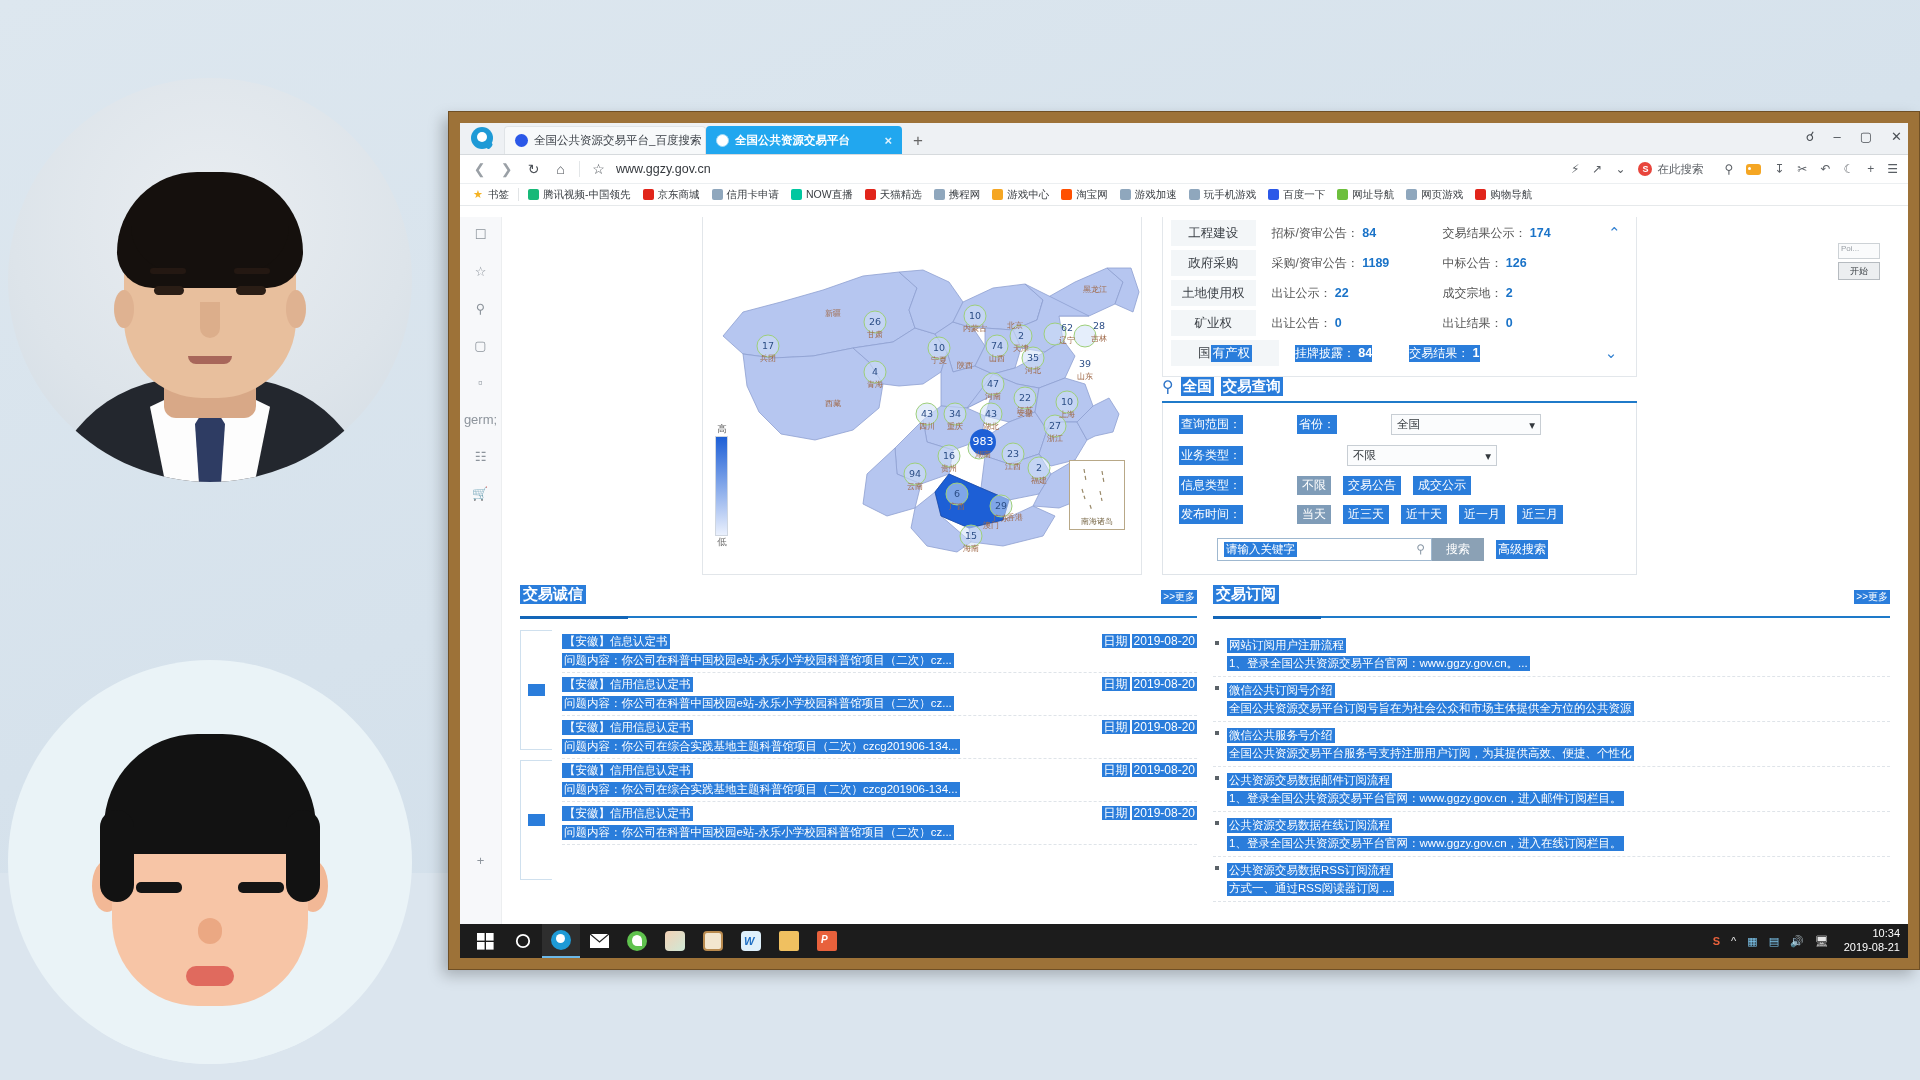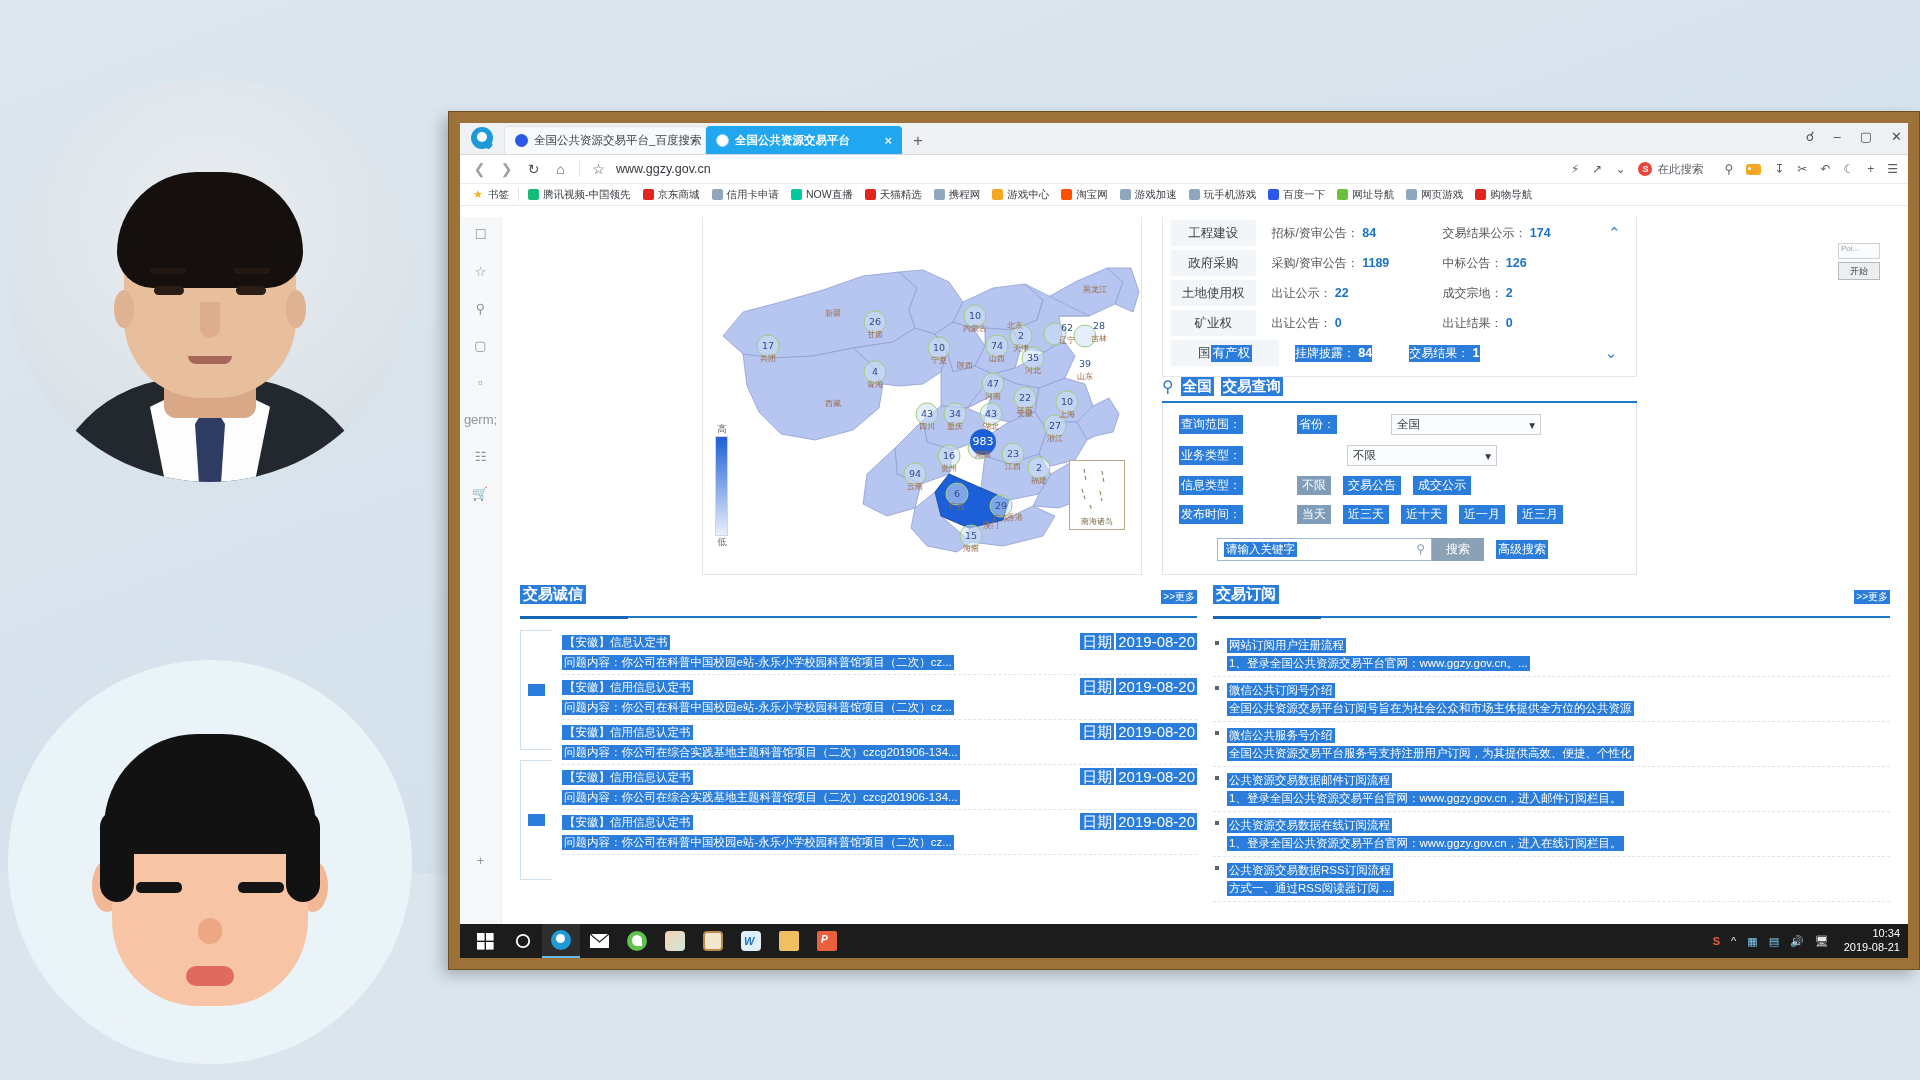--- a/index.html
+++ b/index.html
@@ -211,21 +211,21 @@
   .vtabs{ width:32px; display:flex; flex-direction:column; gap:10px; }
   .vtab{ width:32px; height:120px; border:1px solid #cfe0ee; border-right:none;
      display:flex; align-items:center; justify-content:center; }
   .vtab span{ writing-mode:vertical-rl; font-size:12px; color:#fff; background:#2a7ddb;
      letter-spacing:2px; padding:2px 0;}
   .vtab.act{ background:#fff; }
   .clist{ flex:1; padding-left:10px;}
   .cit{ border-bottom:1px dashed #dfe4e9; padding:3px 0 4px 0;}
   .cit .r1{ display:flex; justify-content:space-between; align-items:center;}
   .cit .ttl{ font-size:11.5px; background:#2a7ddb; color:#fff; padding:0 2px;}
-  .cit .dt{ font-size:15px; }
+  .cit .dt{ font-size:12px; }
   .cit .dt .k{ background:#2a7ddb; color:#fff; padding:0 2px;}
   .cit .dt .v{ background:#2a7ddb; color:#fff; padding:0 2px; margin-left:2px;}
   .cit .r2{ font-size:11.5px; background:#2a7ddb; color:#fff; padding:0 2px;
      display:inline-block; margin-top:2px;}
 
   .sublist{ margin-top:14px; }
   .sub{ border-bottom:1px dashed #dfe4e9; padding:3px 0 5px 14px; position:relative;}
   .sub::before{ content:""; position:absolute; left:2px; top:9px; width:4px; height:4px;
      background:#5b6268;}
   .sub .st{ font-size:11.5px; background:#2a7ddb; color:#fff; padding:0 2px; display:inline-block;}

